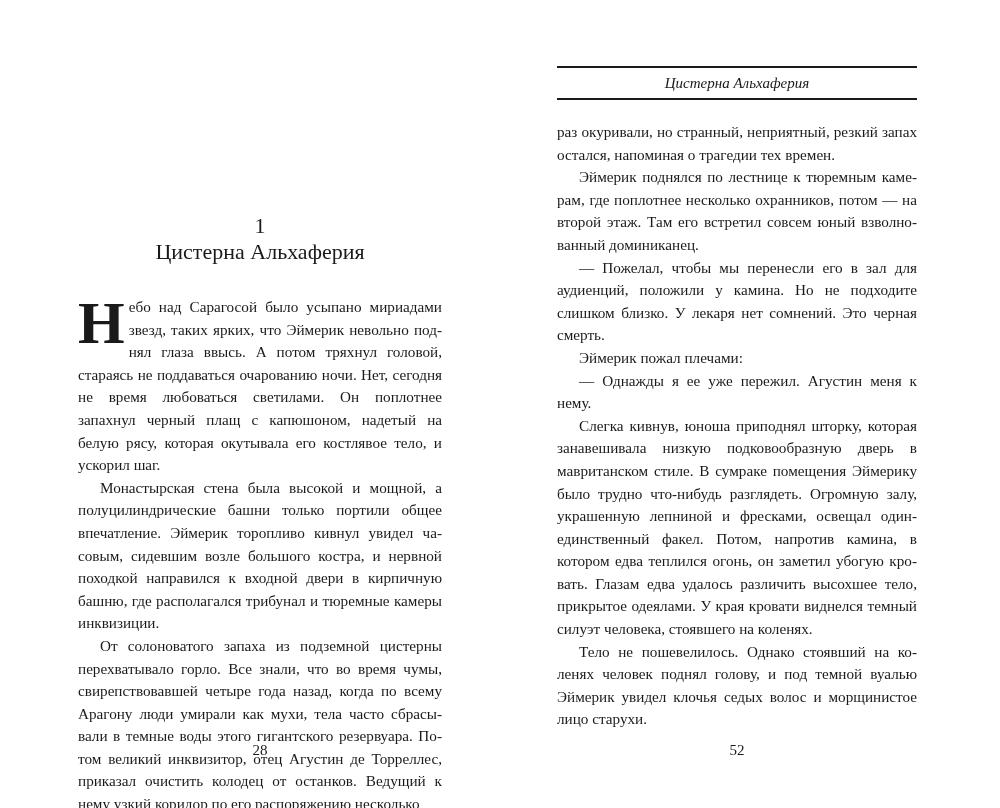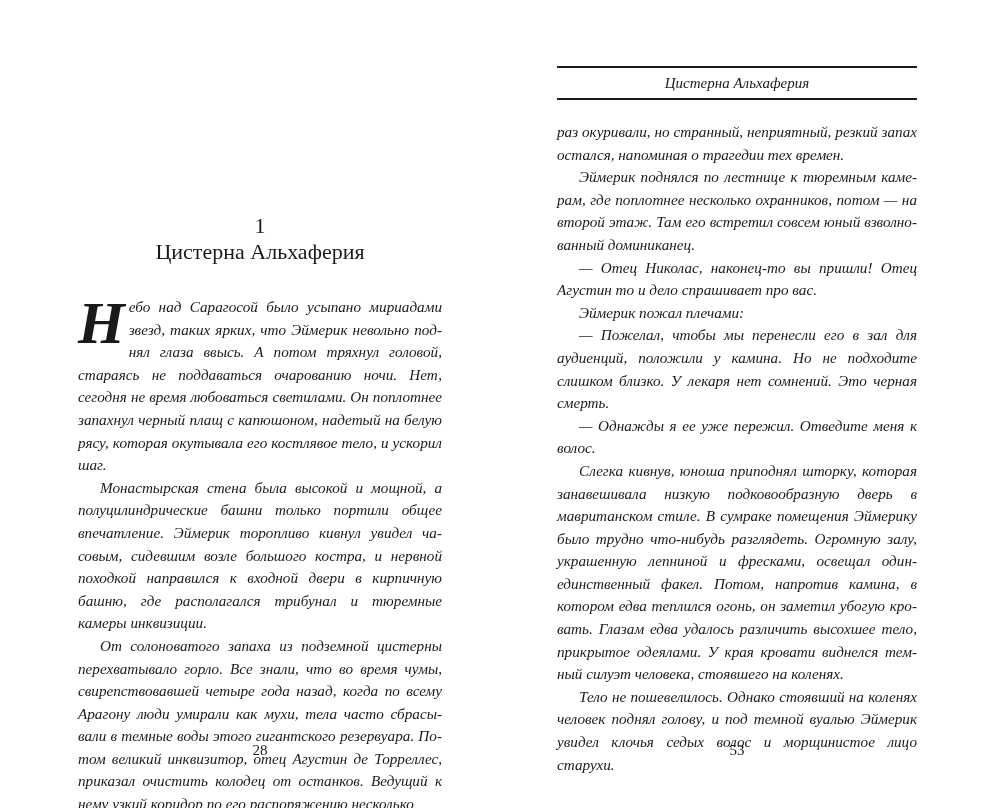--- a/index.html
+++ b/index.html
@@ -6,21 +6,21 @@
   body { width: 1000px; height: 808px; position: relative; overflow: hidden;
          font-family: "Liberation Serif", "DejaVu Serif", serif; color: #1a1a1a; }
   .page { position: absolute; top: 0; height: 808px; }
   .page-left { left: 78px; width: 364px; }
   .page-right { left: 557px; width: 360px; }
   .chapter-num { position: absolute; top: 213px; left: 0; width: 364px; text-align: center;
                  font-size: 22px; line-height: 26px; }
   .chapter-title { position: absolute; top: 238px; left: 0; width: 364px; text-align: center;
                    font-size: 22px; line-height: 28px; }
   .text { font-size: 15.2px; line-height: 22.6px; text-align: justify; hyphens: manual; }
-  .text p { margin: 0; text-indent: 22px; font-style: italic; }
+  .text p { margin: 0; text-indent: 22px; }
   .text p.noindent { text-indent: 0; }
   .left-text { position: absolute; top: 296px; left: 0; width: 364px; }
   .right-text { position: absolute; top: 121px; left: 0; width: 360px; }
   .dropcap { float: left; font-size: 60px; line-height: 44px; margin: 5px 4px 0 0; font-weight: bold; }
   .running-head { position: absolute; top: 66px; left: 0; width: 360px; }
   .rule { height: 2px; background: #1a1a1a; width: 360px; }
   .running-title { text-align: center; font-style: italic; font-size: 15px; line-height: 30px; height: 30px; }
   .folio { position: absolute; top: 742px; width: 100%; text-align: center; font-size: 15px; }
 </style>
 </head>
@@ -39,21 +39,20 @@
 
 <div class="page page-right">
   <div class="running-head">
     <div class="rule"></div>
     <div class="running-title">Цистерна Альхаферия</div>
     <div class="rule"></div>
   </div>
   <div class="text right-text" id="right-body">
       <p class="noindent">раз окуривали, но странный, неприятный, резкий за­пах остался, напоминая о трагедии тех времен.</p>
       <p>Эймерик поднялся по лестнице к тюремным каме­рам, где поплотнее несколько охранников, потом — на второй этаж. Там его встретил совсем юный взволно­ванный доминиканец.</p>
-      <p>— Отец Николас, наконец-то вы пришли! Отец Агустин то и дело спрашивает про вас.</p>
+      <p>— Пожелал, чтобы мы перенесли его в зал для ауди­енций, положили у камина. Но не подходите слишком близко. У лекаря нет сомнений. Это черная смерть.</p>
       <p>Эймерик пожал плечами:</p>
-      <p>— Пожелал, чтобы мы перенесли его в зал для ауди­енций, положили у камина. Но не подходите слишком близко. У лекаря нет сомнений. Это черная смерть.</p>
-      <p>— Однажды я ее уже пережил. Отведите меня к волос.</p>
+      <p>— Однажды я ее уже пережил. Агустин меня к нему.</p>
       <p>Слегка кивнув, юноша приподнял шторку, кото­рая занавешивала низкую подковообразную дверь в мавританском стиле. В сумраке помещения Эймерику было трудно что-нибудь разглядеть. Огромную залу, украшенную лепниной и фресками, освещал один-единственный факел. Потом, напротив камина, в котором едва теплился огонь, он заметил убогую кро­вать. Глазам едва удалось различить высохшее тело, прикрытое одеялами. У края кровати виднелся тем­ный силуэт человека, стоявшего на коленях.</p>
       <p>Тело не пошевелилось. Однако стоявший на ко­ленях человек поднял голову, и под темной вуалью Эймерик увидел клочья седых волос и морщинистое лицо старухи.</p>
     </div>
-  <div class="folio">53</div>
+  <div class="folio">52</div>
 </div>
 
 </body></html>

